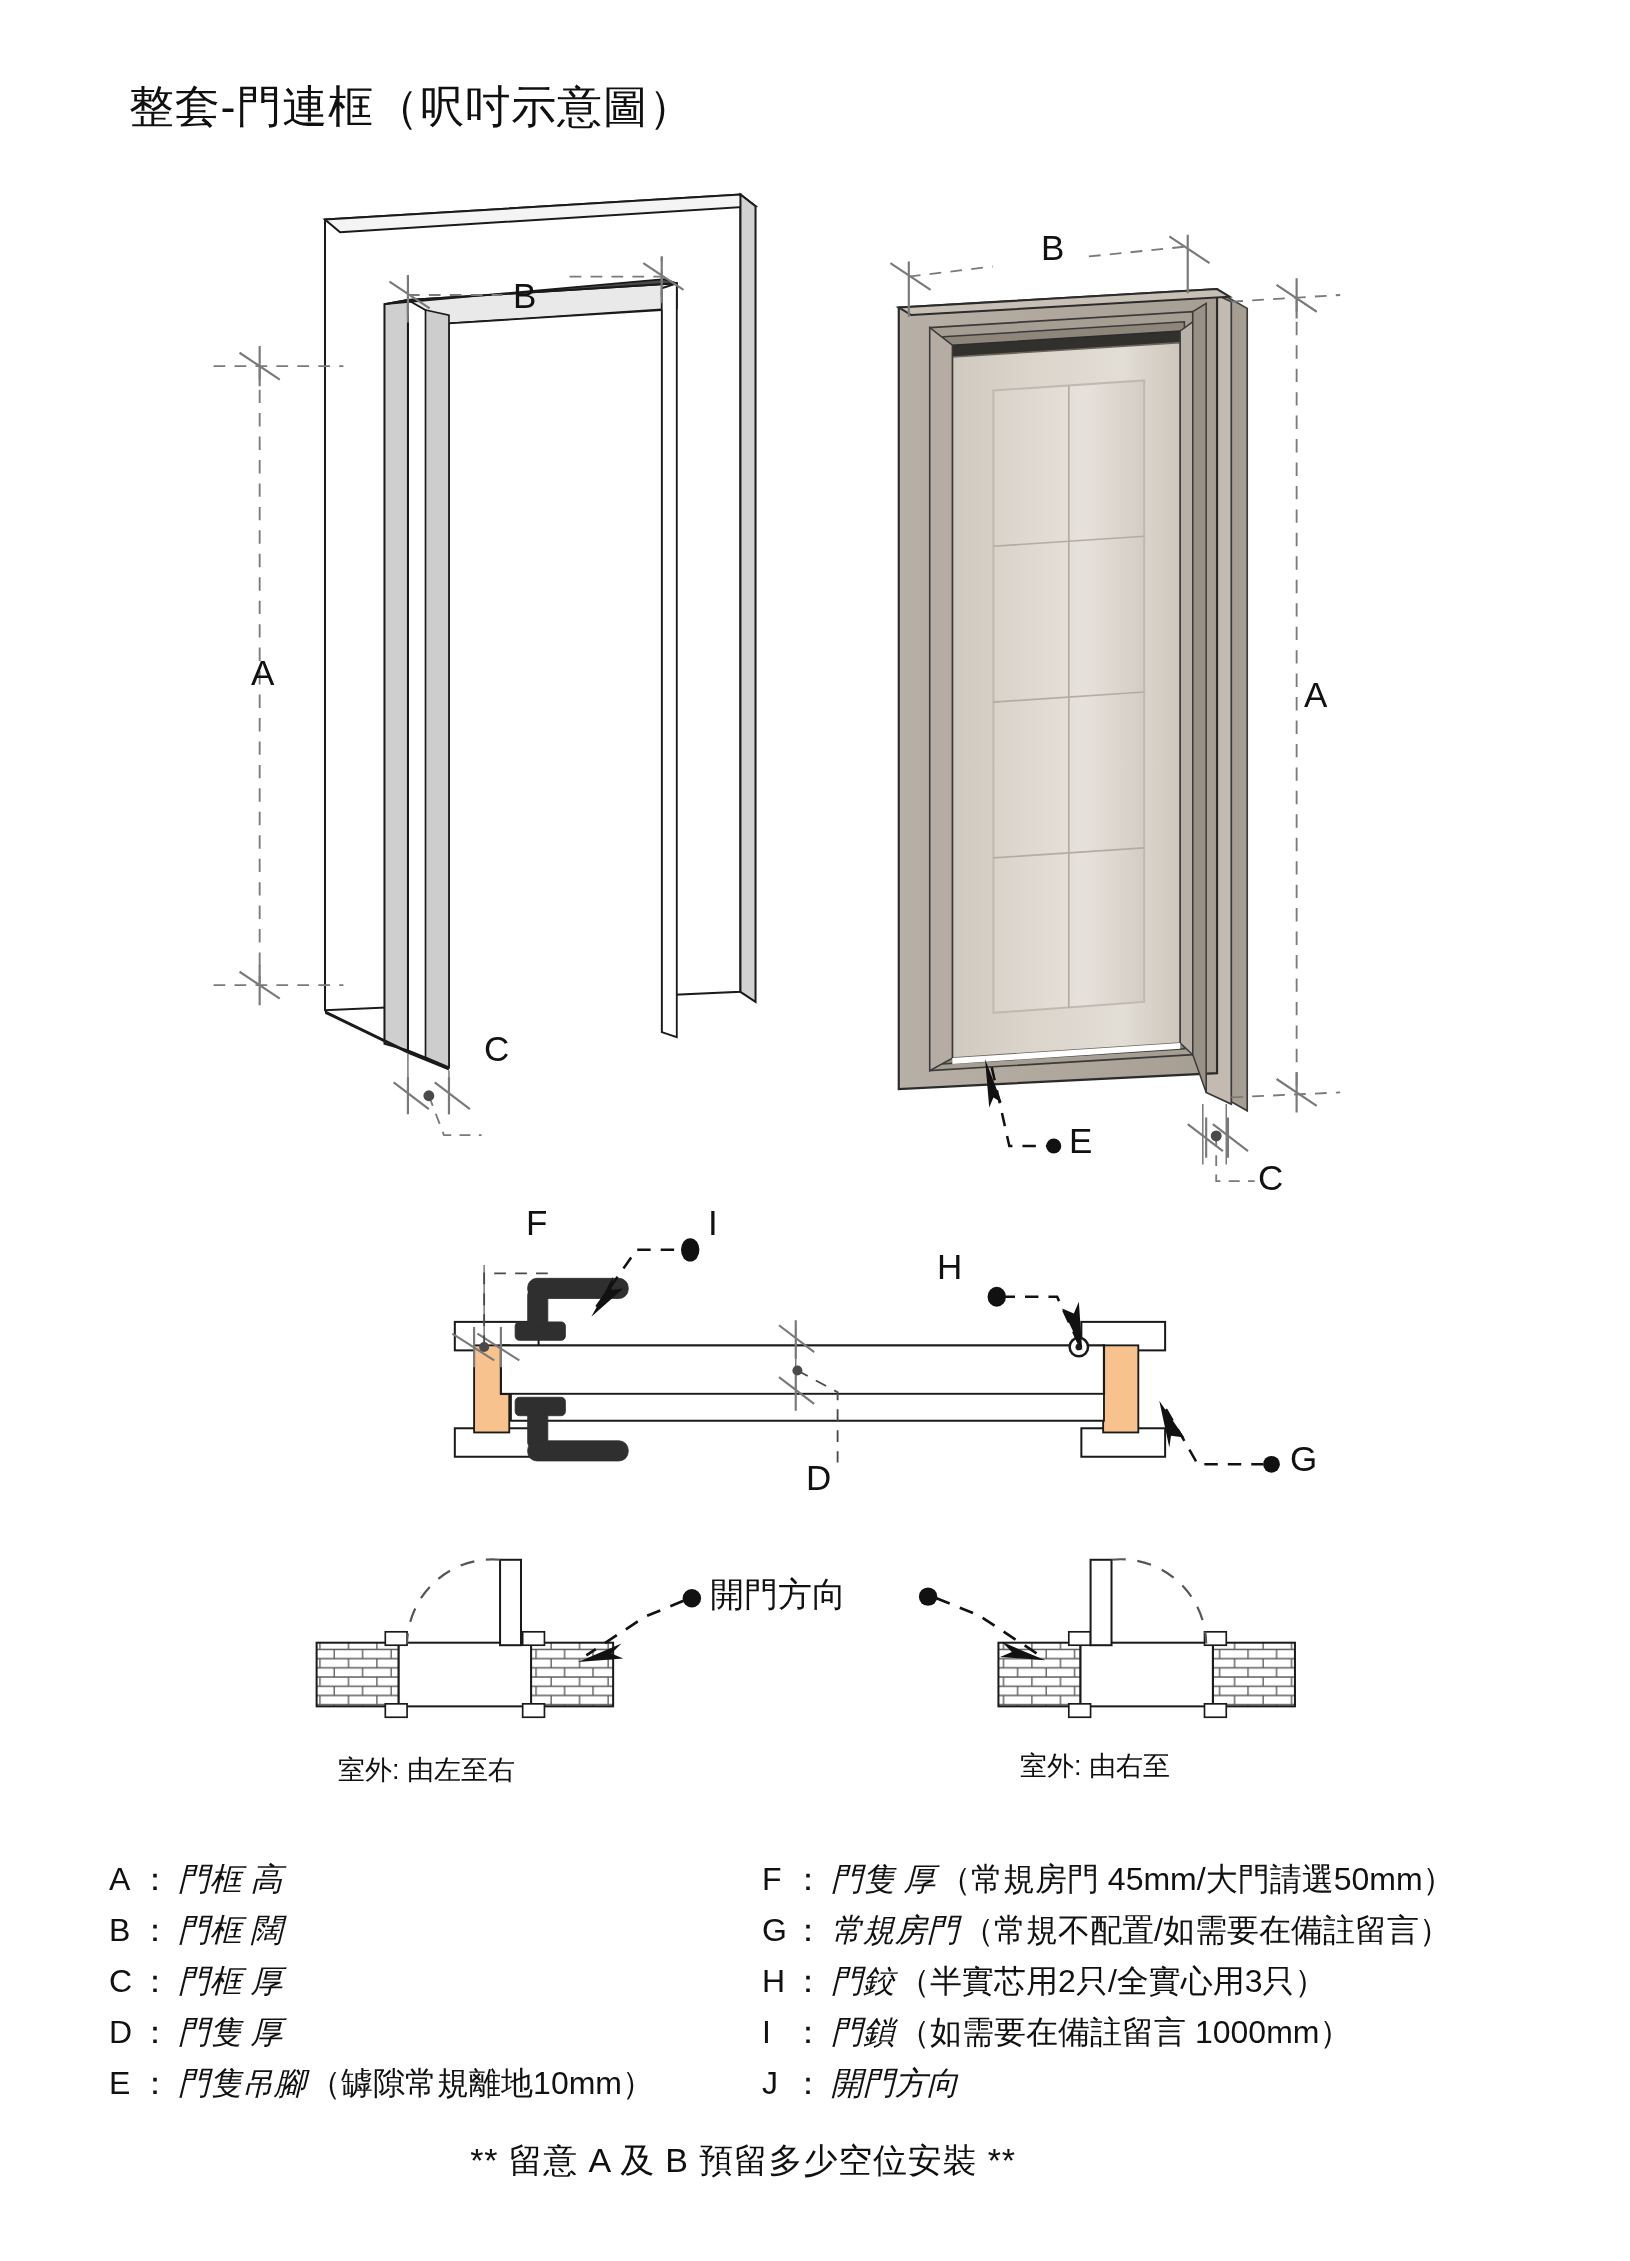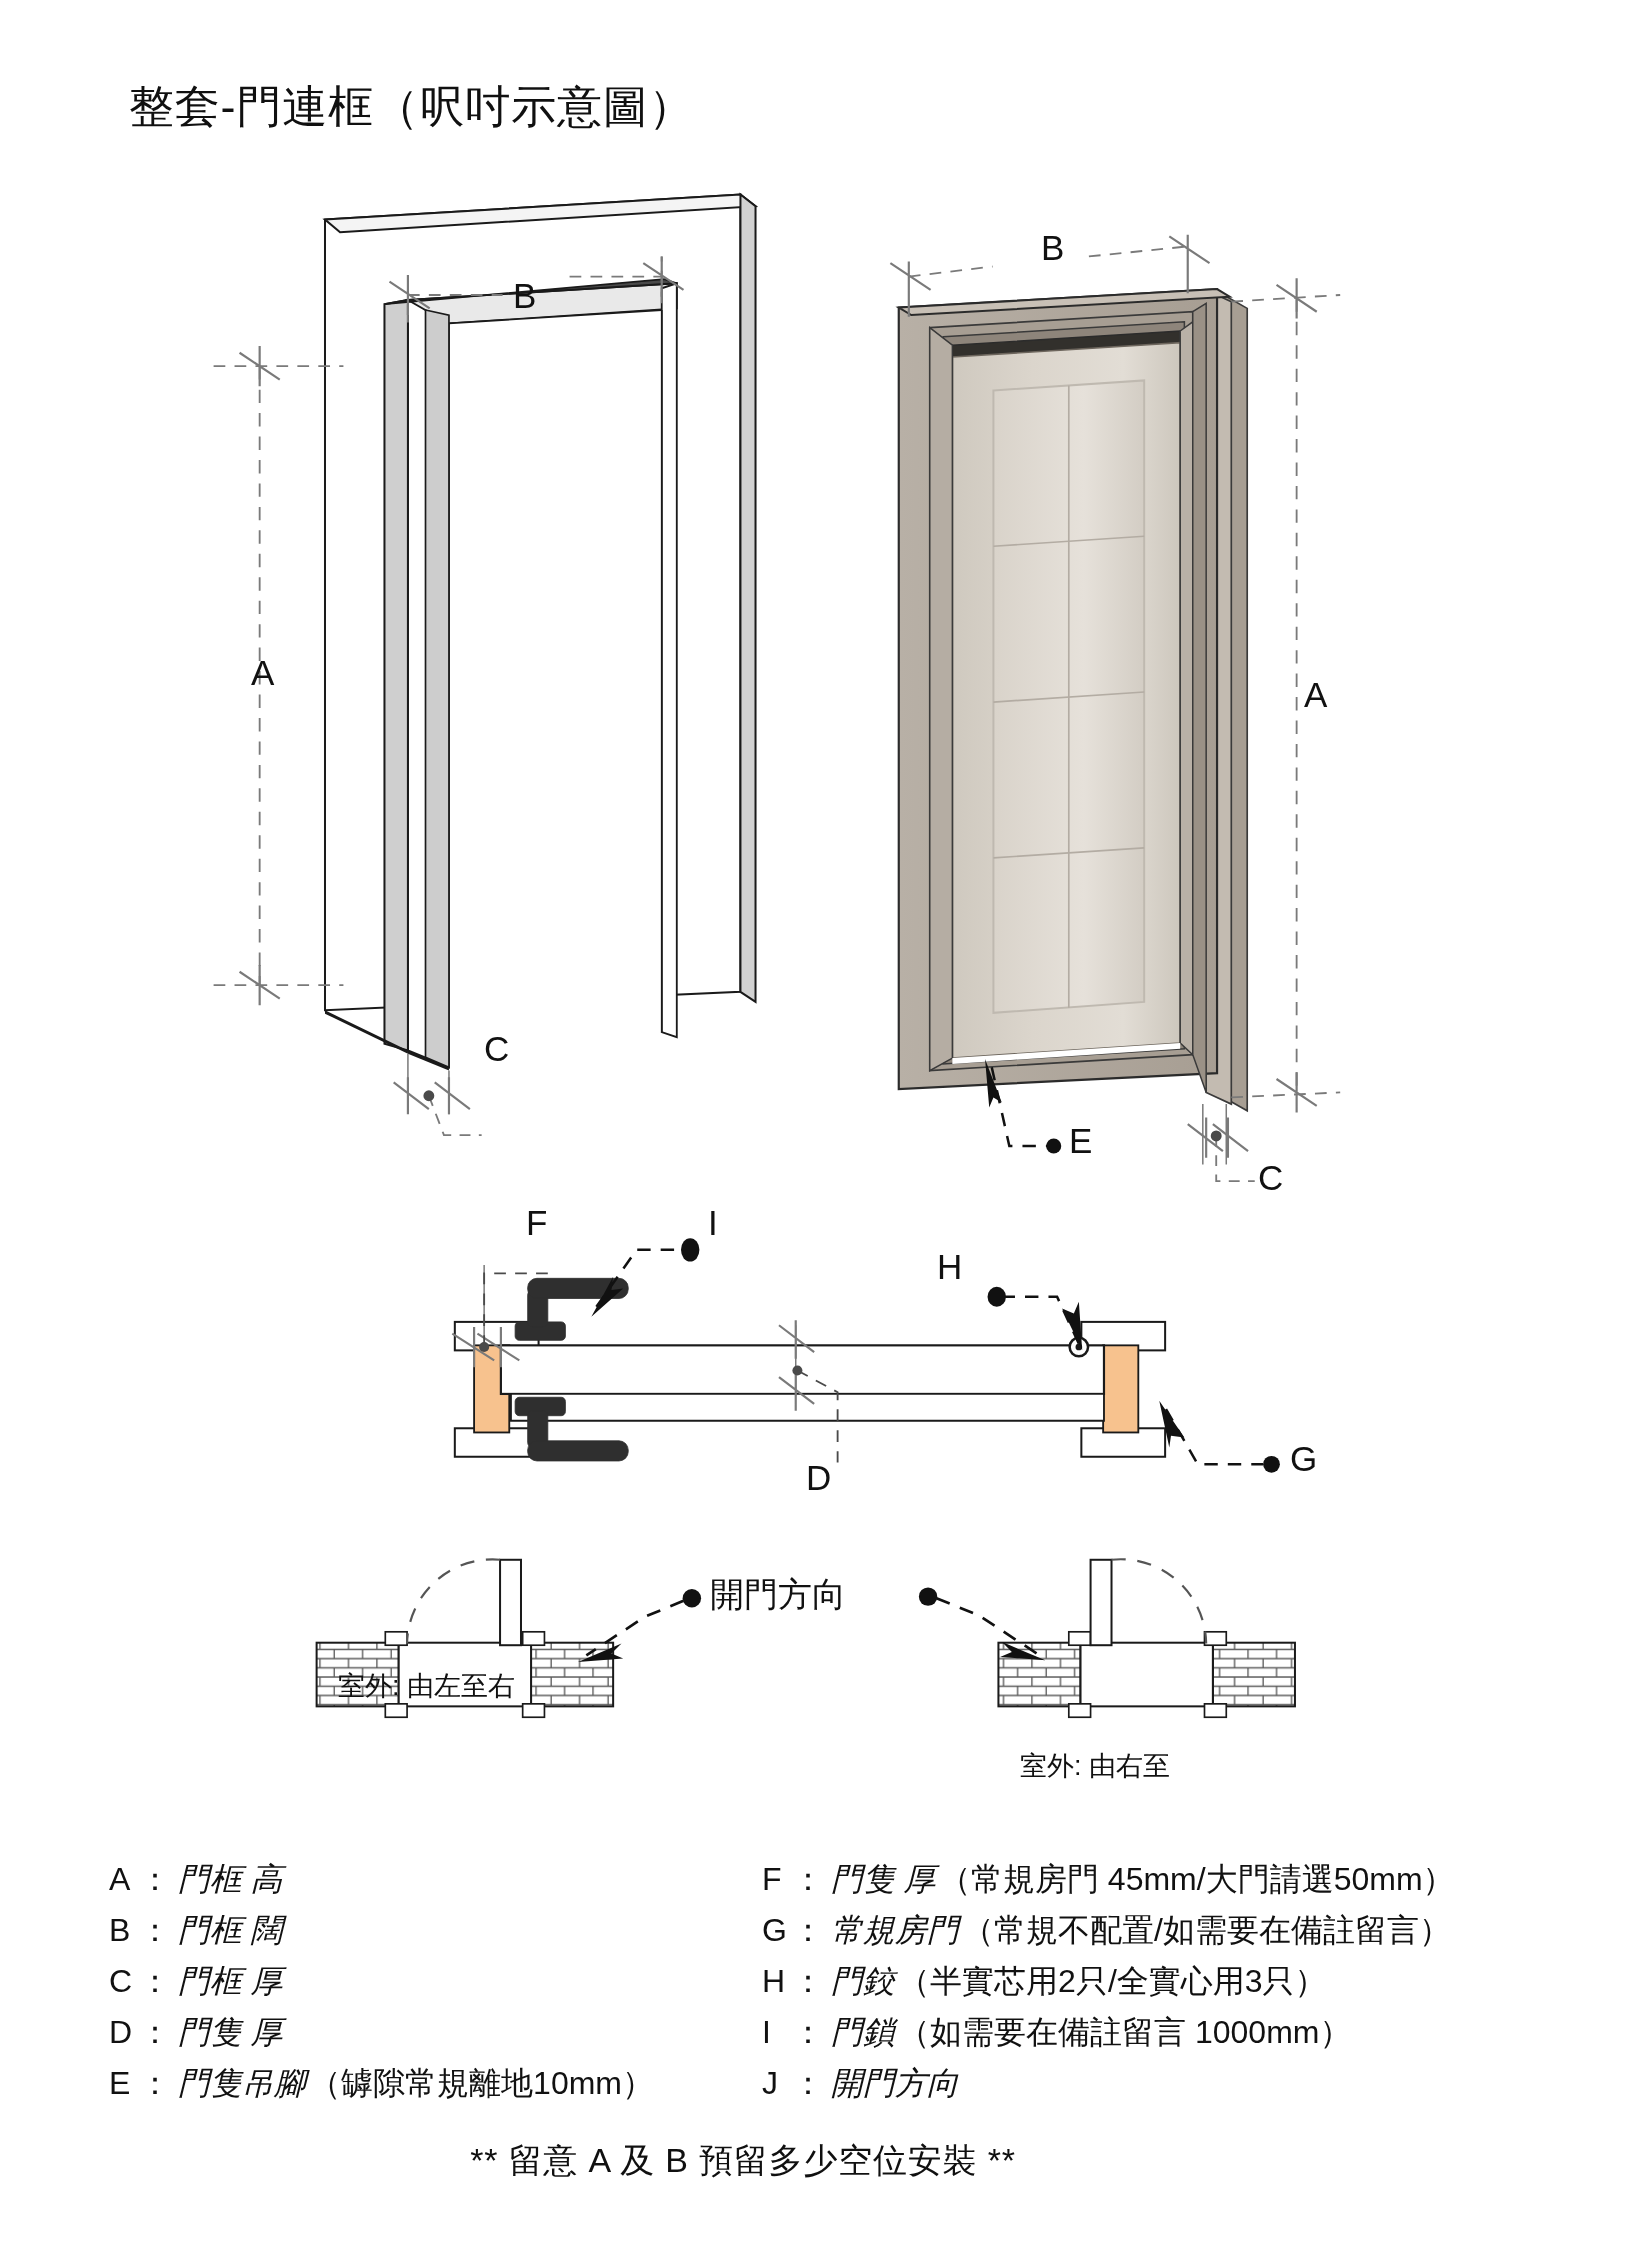--- a/index.html
+++ b/index.html
@@ -408,21 +408,21 @@
   <div class="dim-label" style="left:708px; top:1203px;">I</div>
 
   <div class="dim-label" style="left:937px; top:1247px;">H</div>
 
   <div class="dim-label" style="left:806px; top:1458px;">D</div>
 
   <div class="dim-label" style="left:1290px; top:1439px;">G</div>
 
   <div class="swing-label" style="left:710px; top:1572px;">開門方向</div>
 
-  <div class="plan-caption" style="left:338px; top:1668px;">室外: 由左至右</div>
+  <div class="plan-caption" style="left:338px; top:1752px;">室外: 由左至右</div>
 
   <div class="plan-caption" style="left:1020px; top:1748px;">室外: 由右至</div>
 
   <div id="legend">
 
     <div class="legend-col left">
       <div class="legend-row">
         <span class="legend-key">A</span>
         <span class="legend-sep">：</span>
         <span class="legend-term">門框 高</span>

